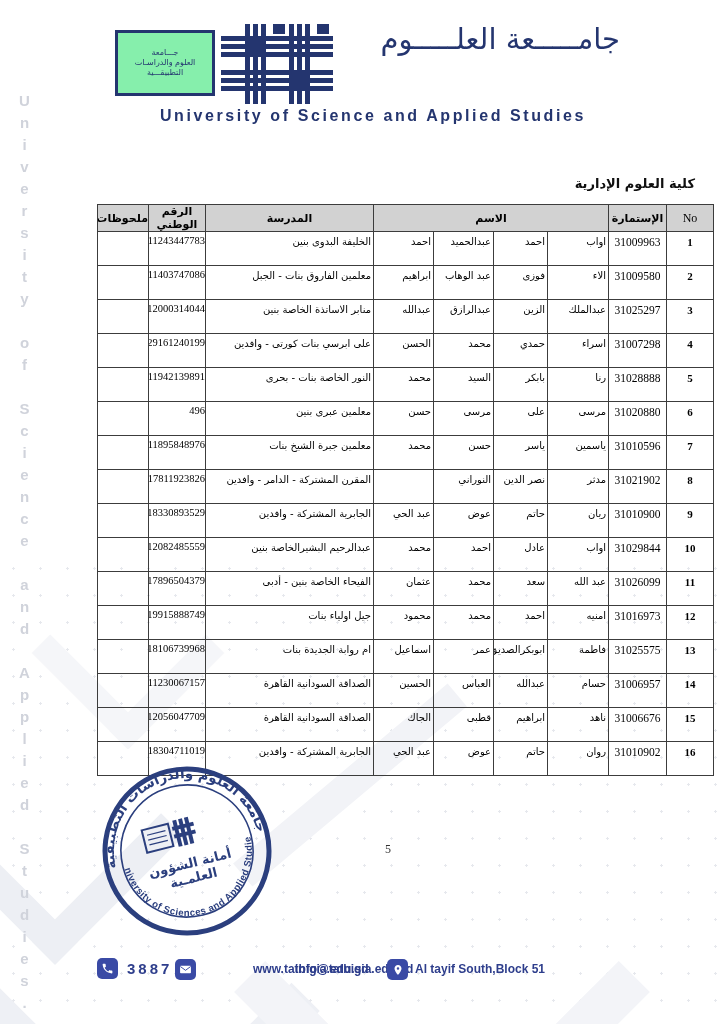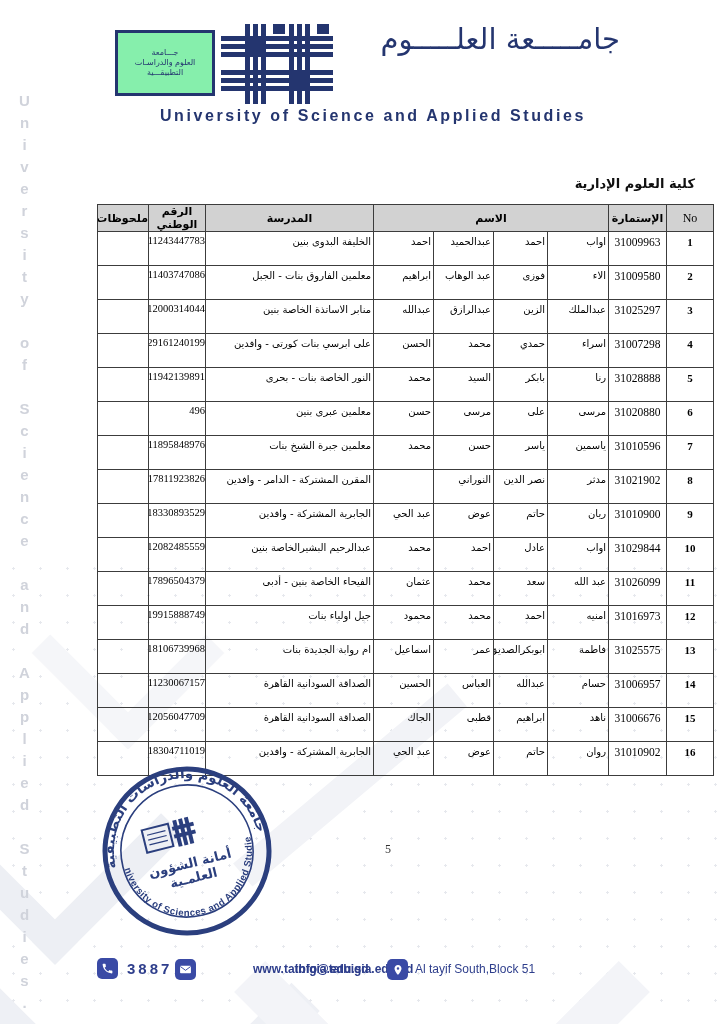--- a/index.html
+++ b/index.html
@@ -85,21 +85,21 @@
   
   .footer{position:absolute;left:95px;top:950px;width:560px;height:60px;z-index:2;color:#2e3e8c;font-family:"Liberation Sans",sans-serif;}
   .footer .icn{position:absolute;width:21px;height:21px;border-radius:5px;background:#3a4aa5;
     display:flex;align-items:center;justify-content:center;}
   .f-phone-icon{left:2px;top:8px;}
   .f-phone-num{position:absolute;left:32px;top:10px;font-size:15px;font-weight:bold;letter-spacing:3px;}
   .f-mail-icon{left:80px;top:9px;}
   .f-www{position:absolute;left:110px;top:12px;font-size:12px;font-weight:bold;margin-left:48px;}
   .f-info{position:absolute;left:200px;top:12px;font-size:12px;font-weight:bold;}
   .f-pin-icon{left:292px;top:9px;}
-  .f-addr{position:absolute;left:320px;top:12px;font-size:12px;font-weight:normal;}
+  .f-addr{position:absolute;left:320px;top:12px;font-size:12px;font-weight:bold;}
   .f-ar{position:absolute;left:85px;top:30px;width:210px;text-align:center;direction:rtl;
     font-size:12.5px;font-weight:bold;white-space:nowrap;}
 </style>
 </head>
 <body>
 
 <div class="dots"></div>
 <div class="stripe"></div>
 <div class="chev chev4"></div>
 <div class="chev chev1"></div>

